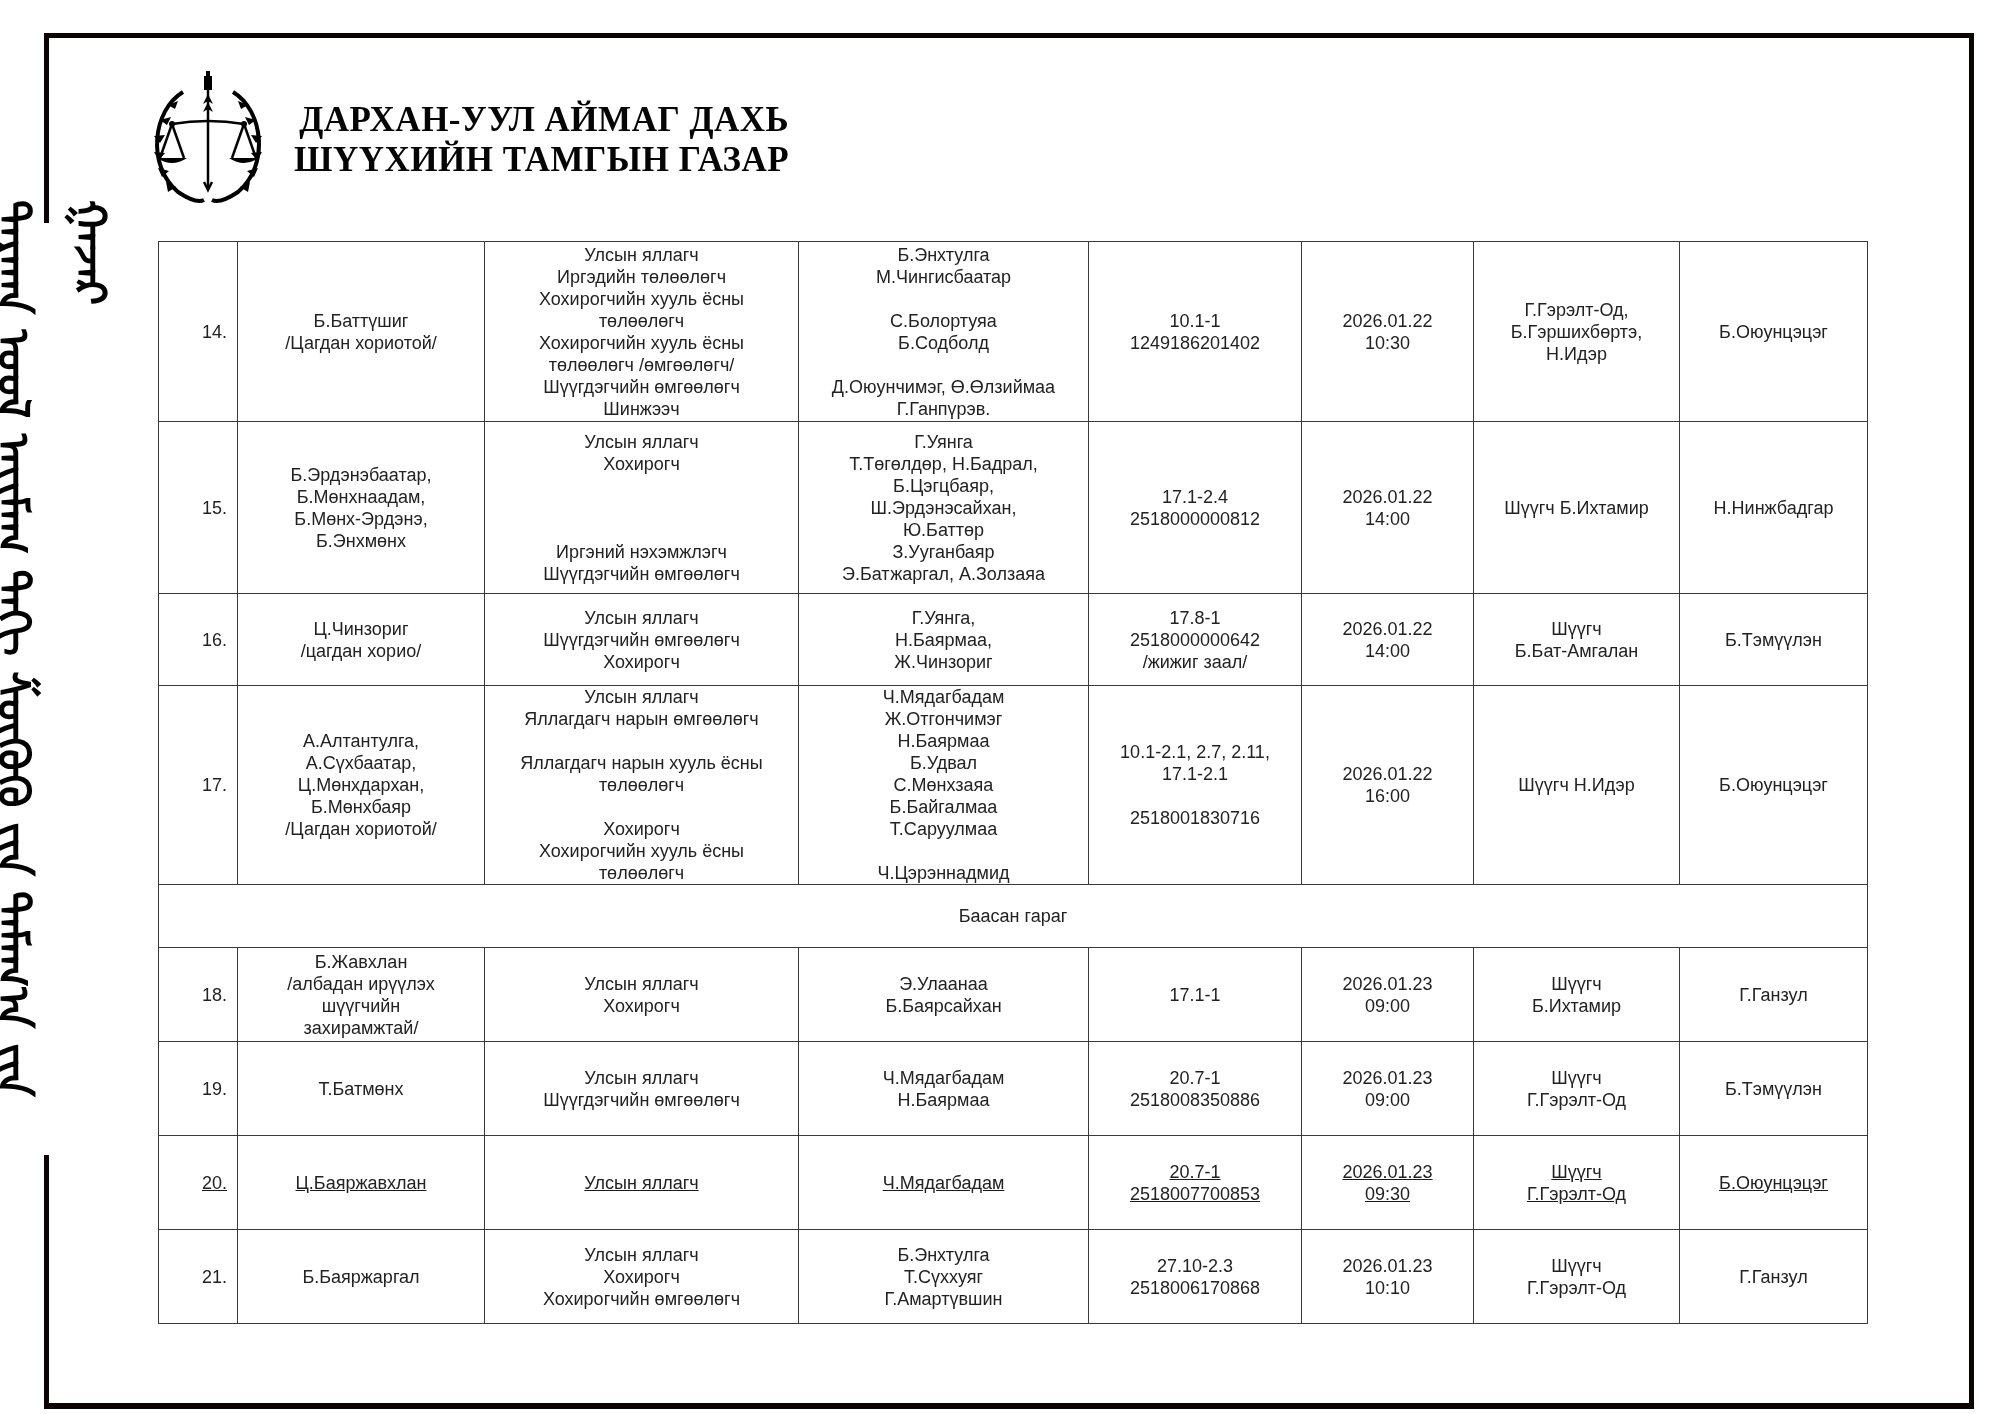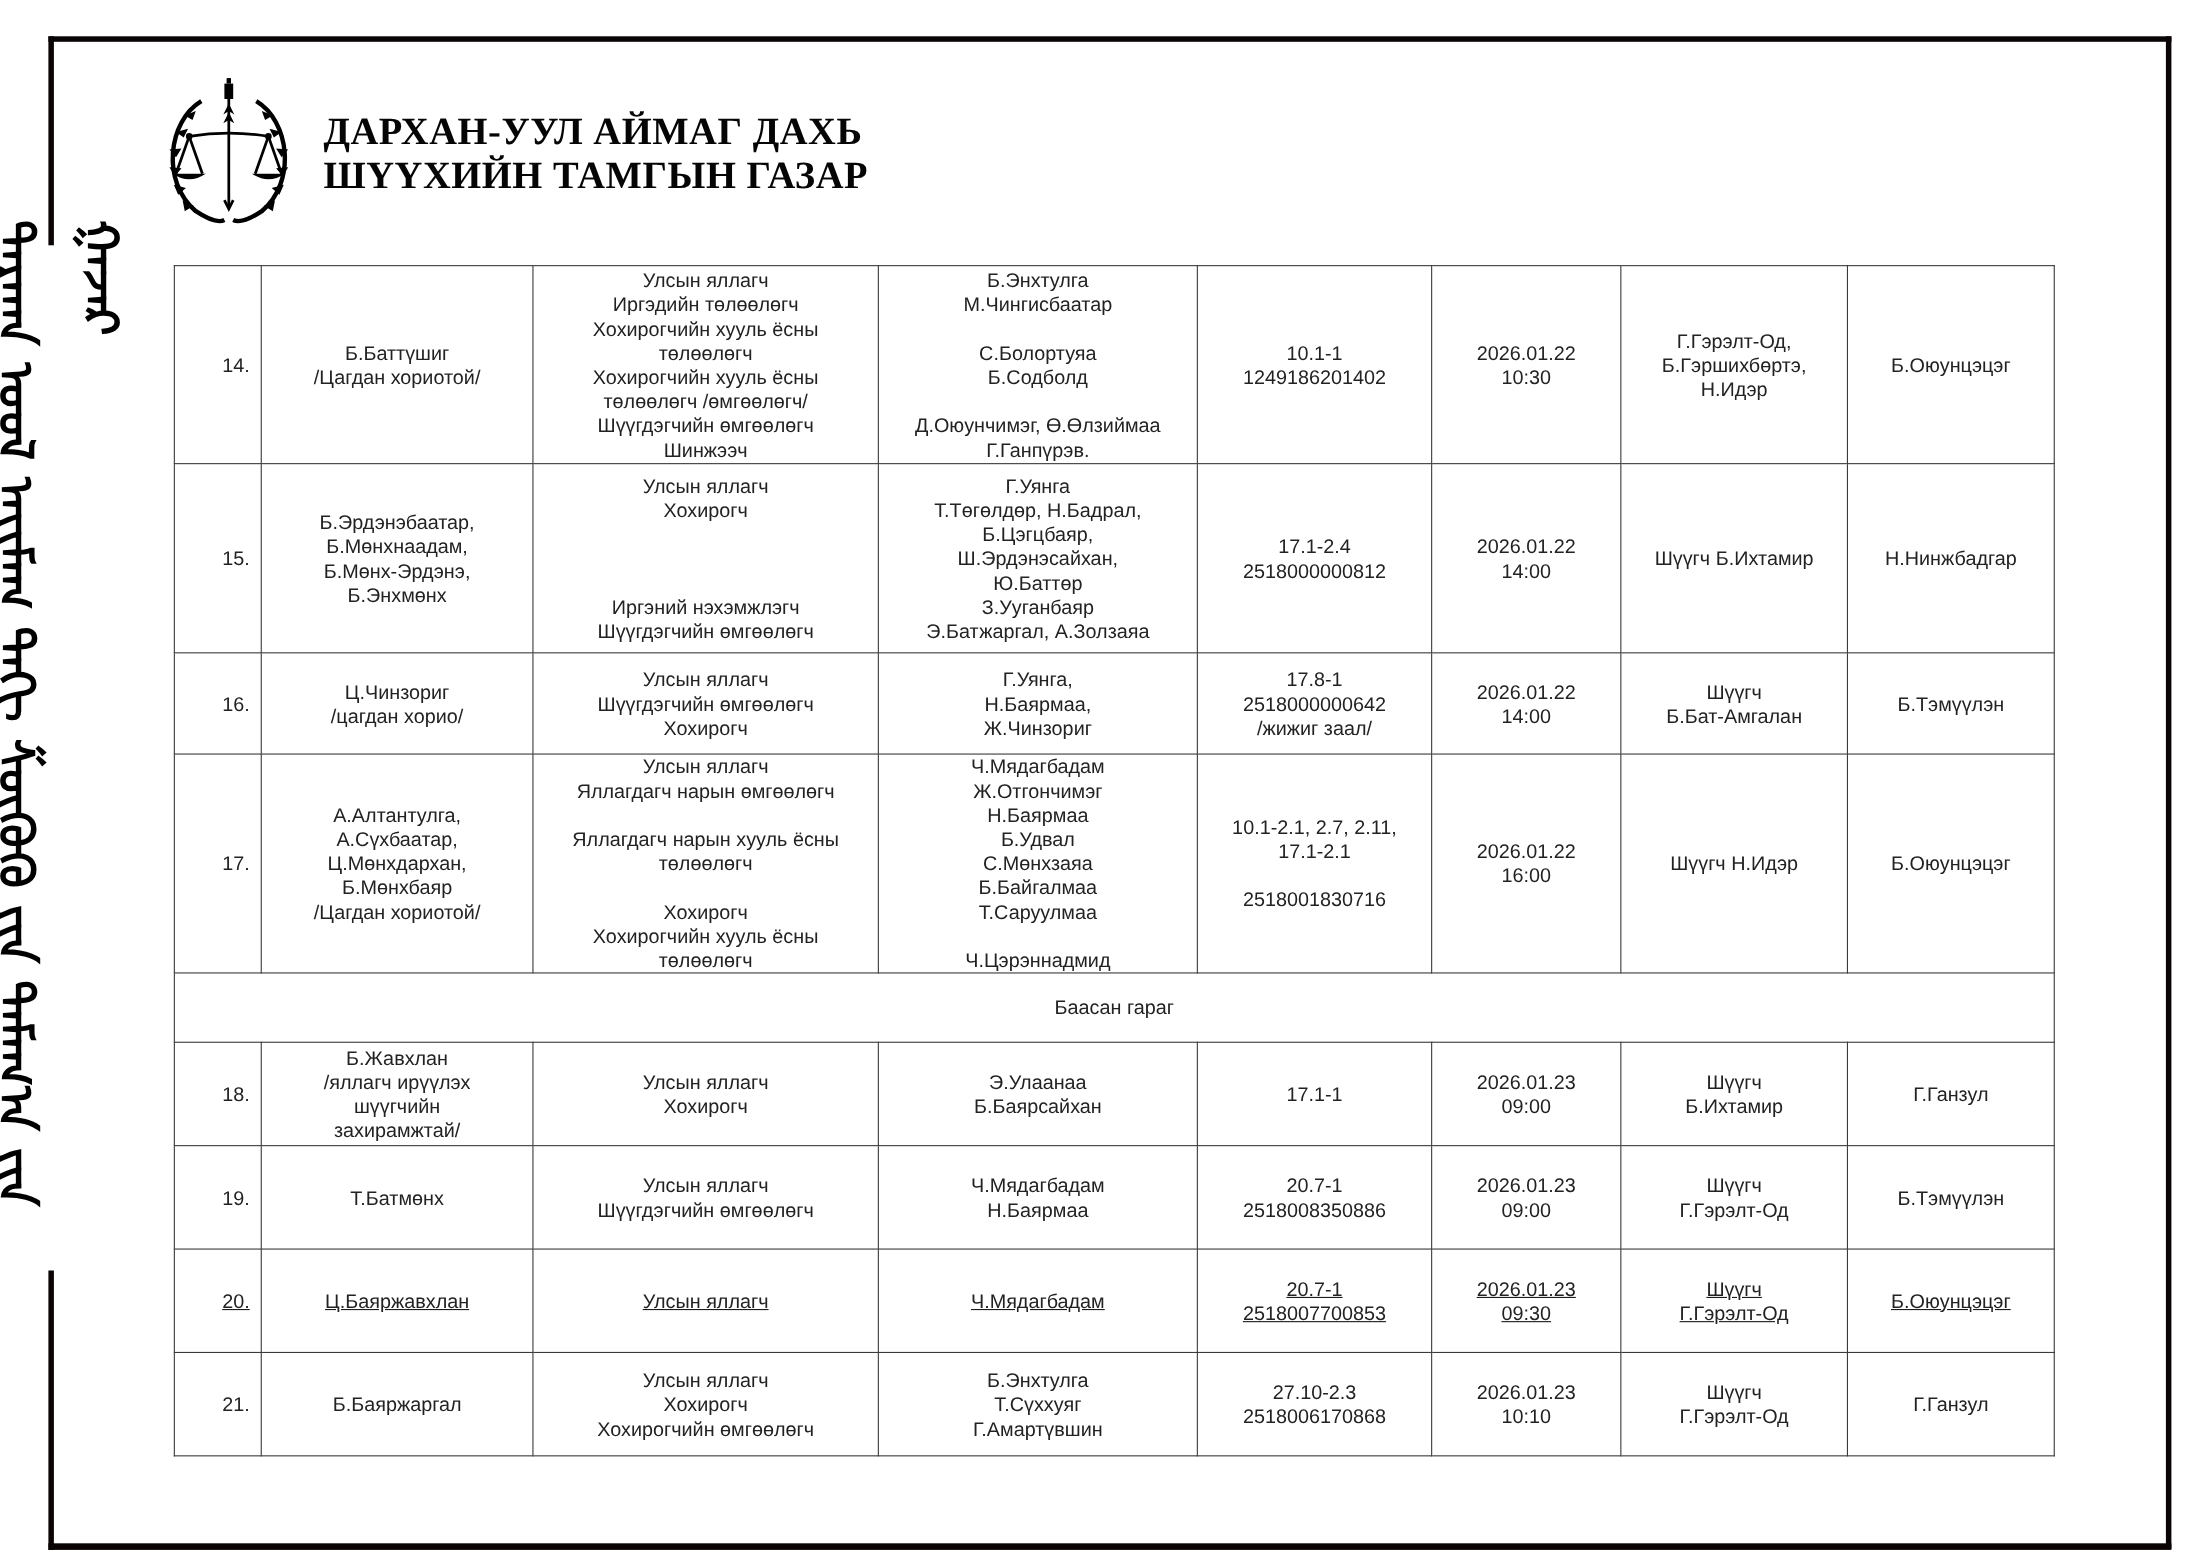--- a/index.html
+++ b/index.html
@@ -19,21 +19,21 @@
   }
   .mongol-script span {
     writing-mode: vertical-lr;
     font-family: "DejaVu Serif", serif; font-size: 44px; font-weight: bold; letter-spacing: 4px; color: #000;
   }
 
   .header { position: absolute; left: 138px; top: 70px; display: flex; align-items: center; }
   .emblem { width: 140px; height: 140px; }
   .header-title {
     margin-left: 16px; font-family: "Liberation Serif", "DejaVu Serif", serif;
-    font-weight: bold; font-size: 35px; line-height: 40px; color: #050505; letter-spacing: 0.5px;
+    font-weight: bold; font-size: 35px; line-height: 40px; color: #050505; letter-spacing: 0.5px; text-align: right;
   }
   .header-title div { white-space: nowrap; }
 
   table.schedule {
     position: absolute; left: 158px; top: 241px; width: 1709px;
     border-collapse: collapse; table-layout: fixed; font-size: 18px; line-height: 22px;
   }
   table.schedule td { border: 1.5px solid #3a3a3a; padding: 0 10px; vertical-align: middle; color: #222; }
   td.num { text-align: right; padding-right: 6px; }
   td.defendant { text-align: center; }
@@ -259,21 +259,21 @@
         </td>
         <td class="secretary">Б.Оюунцэцэг</td>
       </tr>
       <tr style="height: 62px;">
         <td colspan="8" class="day-row">Баасан гараг</td>
       </tr>
       <tr style="height: 94px;">
         <td class="num">18.</td>
         <td class="defendant">
           <div class="line">Б.Жавхлан</div>
-          <div class="line">/яллагч ирүүлэх</div>
+          <div class="line">/албадан ирүүлэх</div>
           <div class="line">шүүгчийн</div>
           <div class="line">захирамжтай/</div>
         </td>
         <td class="roles">
           <div class="line">Улсын яллагч</div>
           <div class="line">Хохирогч</div>
         </td>
         <td class="persons">
           <div class="line">Э.Улаанаа</div>
           <div class="line">Б.Баярсайхан</div>

